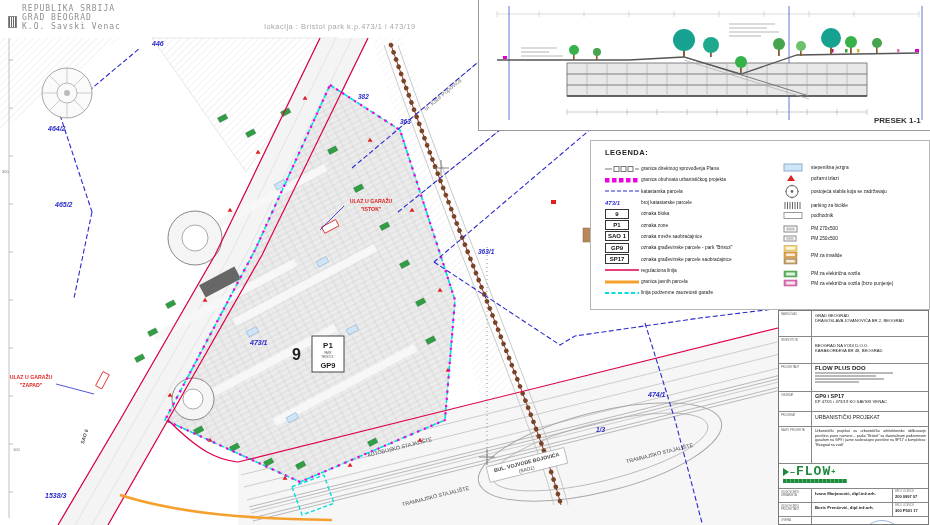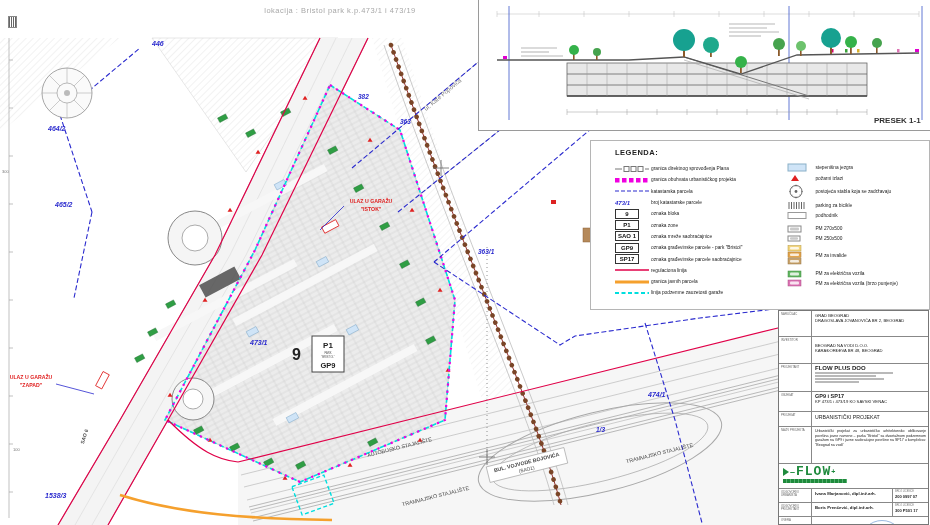--- a/index.html
+++ b/index.html
@@ -6,27 +6,27 @@
   .page{position:relative;width:930px;height:525px;background:#fff;overflow:hidden;
         font-family:"Liberation Sans",sans-serif;color:#333;}
   .abs{position:absolute;}
   
   .hdr{left:22px;top:4px;font-family:"DejaVu Sans Mono",monospace;color:#8f8f8f;
        font-size:8px;line-height:9px;letter-spacing:1px;white-space:nowrap;}
   .barcode{left:8px;top:16px;width:7px;height:10px;
        background:repeating-linear-gradient(90deg,#666 0 1px,#fff 1px 2px);border:1px solid #888;}
   .ttl{left:190px;top:4px;width:300px;text-align:center;color:#9c9c9c;}
   .ttl .t1{font-size:14px;letter-spacing:2px;white-space:nowrap;}
-  .ttl .t2{font-size:7.5px;color:#a8a8a8;margin-top:2px;letter-spacing:.5px;}
+  .ttl .t2{font-size:7.5px;color:#a8a8a8;margin-top:18px;letter-spacing:.5px;}
   
   .secpanel{left:478px;top:0;width:452px;height:130px;background:#fff;
             border-left:1px solid #9a9a9a;border-bottom:1px solid #9a9a9a;}
   
   .legend{left:590px;top:140px;width:340px;height:170px;background:#fff;
-          border:1px solid #b5b5b5;box-sizing:border-box;padding:7px 6px 4px 24px;font-size:4.8px;}
+          border:1px solid #b5b5b5;box-sizing:border-box;padding:7px 6px 4px 14px;font-size:4.8px;}
   .legend .lt{font-size:7.5px;font-weight:bold;color:#222;margin-bottom:6px;letter-spacing:.5px;}
   .lcols{display:flex;}
   .lcol{display:flex;flex-direction:column;}
   .lcol.c1{width:178px;}
   .lcol.c2{width:140px;}
   .lrow{display:flex;align-items:center;height:11.3px;}
   .lrow .sym{width:36px;flex:0 0 36px;display:flex;align-items:center;}
   .lrow .lbl{color:#222;white-space:nowrap;font-size:4.8px;}
   .lbox{display:inline-block;min-width:22px;text-align:center;border:1px solid #333;background:#fff;
         font-weight:bold;font-size:6px;line-height:8px;color:#111;}
@@ -394,20 +394,25 @@
           <line x1="298" y1="109" x2="298" y2="115"></line>
         <line x1="328" y1="109" x2="328" y2="115"></line>
           <line x1="358" y1="109" x2="358" y2="115"></line>
         <line x1="388" y1="109" x2="388" y2="115"></line>
       </g>
       <text x="395" y="123" font-size="8" font-weight="bold" fill="#333">PRESEK 1-1</text>
     </svg>
   </div>
 
   <div class="abs barcode"></div>
+  <div class="abs hdr">
+    <div>REPUBLIKA SRBIJA</div>
+    <div>GRAD BEOGRAD</div>
+    <div>K.O. Savski Venac</div>
+  </div>
   <div class="abs ttl">
     <div class="t2">lokacija : Bristol park   k.p.473/1 i 473/19</div>
   </div>
 
   <div class="abs legend">
     <div class="lt">LEGENDA:</div>
     <div class="lcols">
       <div class="lcol c1">
         <div class="lrow">
           <span class="sym">

